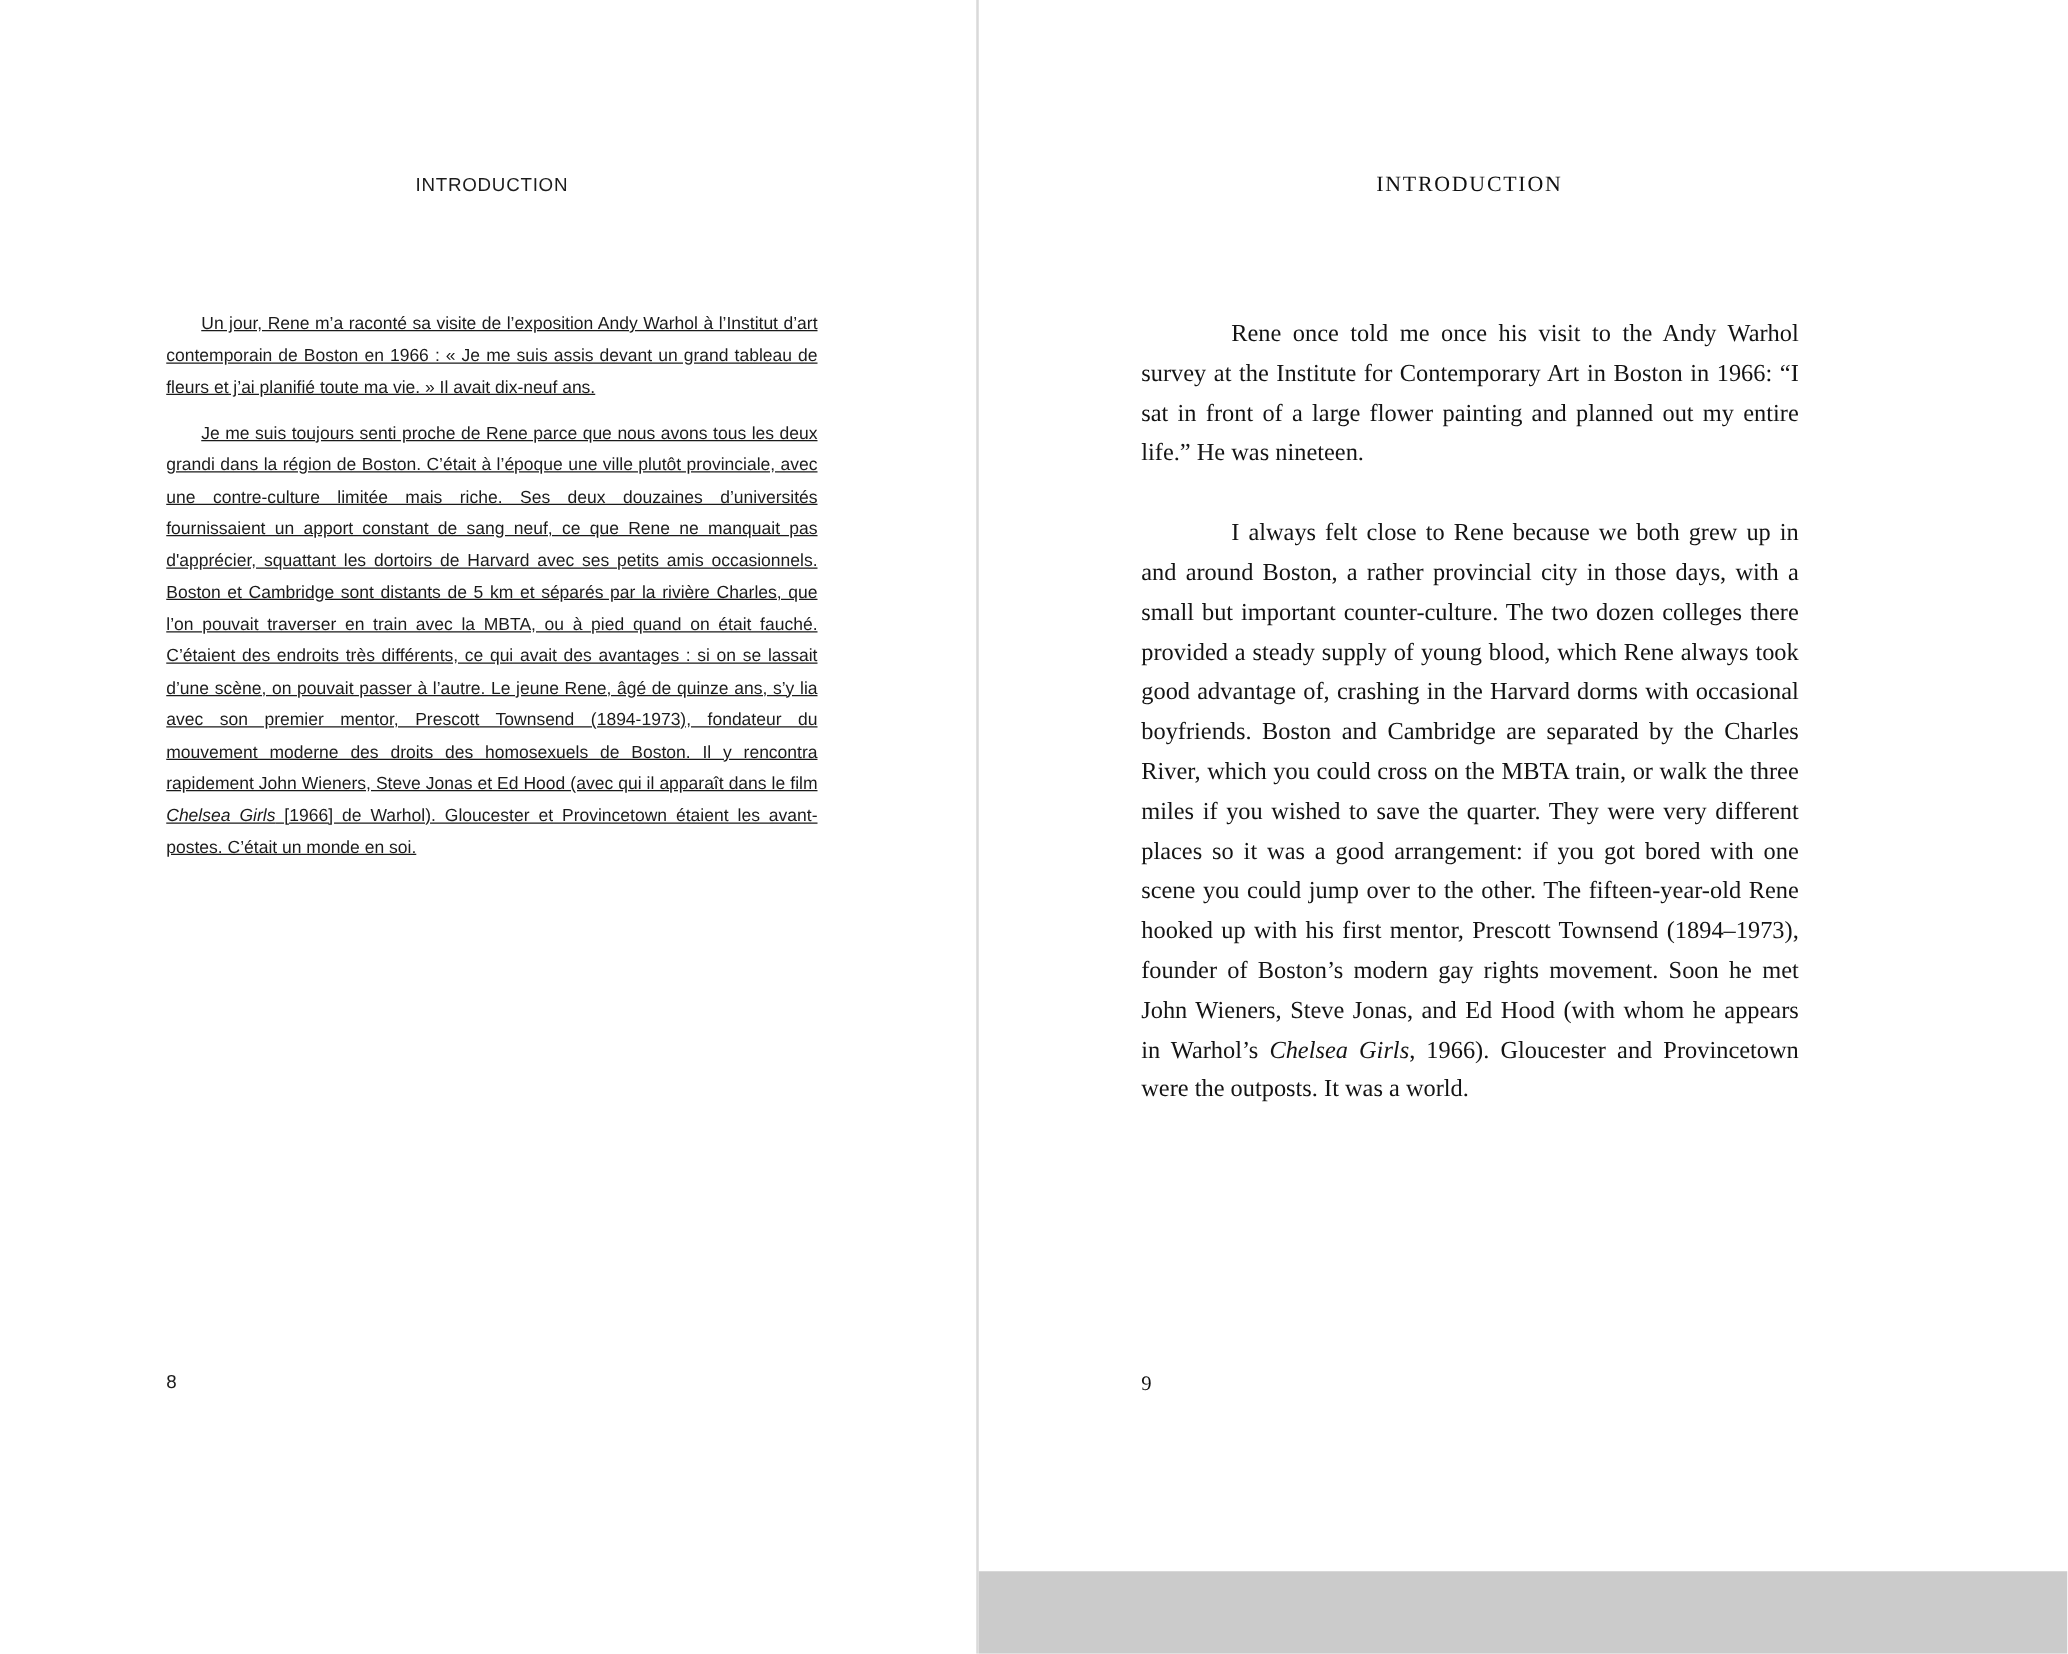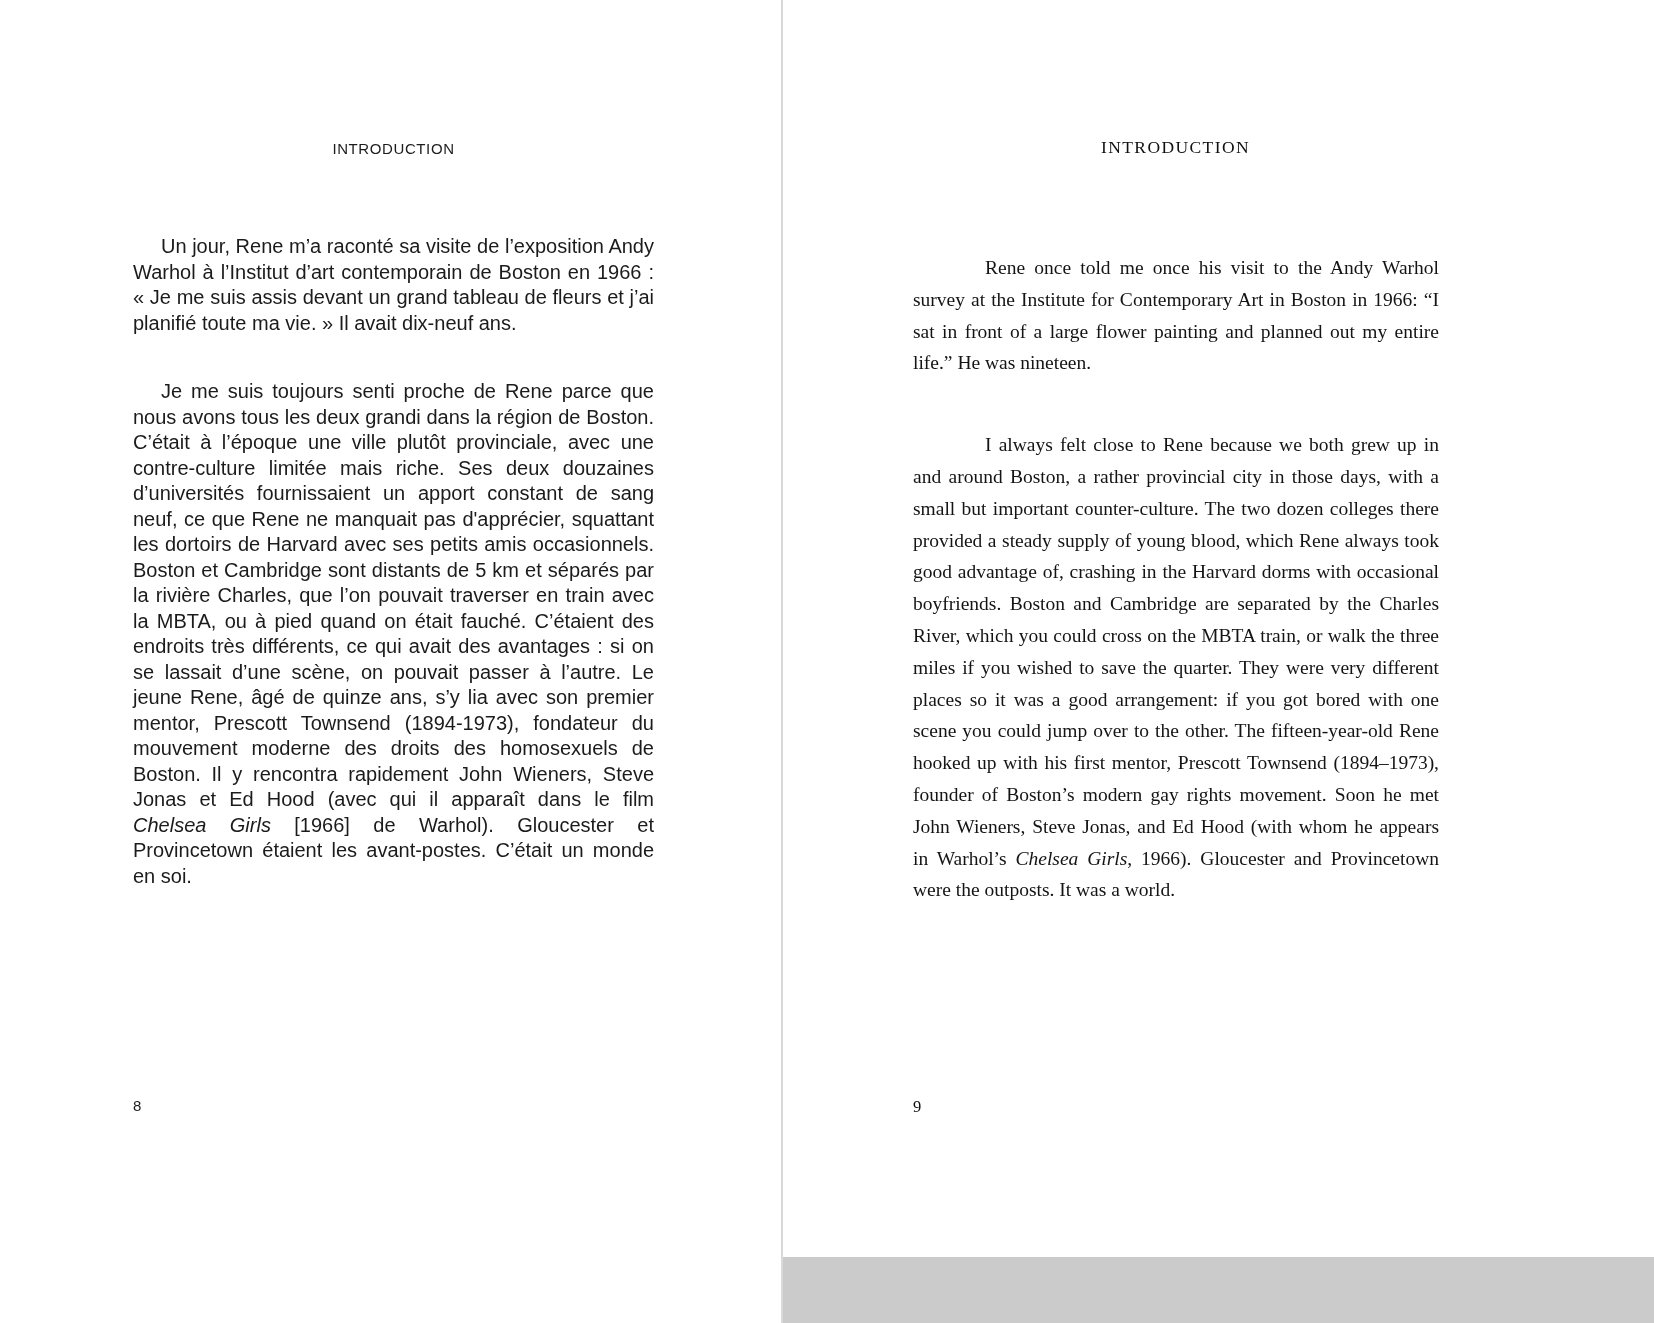--- a/index.html
+++ b/index.html
@@ -53,37 +53,38 @@
     font-size: 17.5px;
     letter-spacing: 1.4px;
     color: #101010;
   }
   .text-block {
     position: absolute;
     text-align: justify;
     color: #1b1b1b;
   }
   .page-left .text-block {
-    left: 133px; top: 234px; width: 521px;
+    left: 133px; top: 246px; width: 521px;
     font-family: "Liberation Sans", sans-serif;
-    font-size: 20px;
+    font-size: 14px;
     line-height: 25.5px;
+    text-decoration: underline;
   }
   .page-right .text-block {
     left: 130px; top: 252px; width: 526px;
     font-family: "Liberation Serif", serif;
     font-size: 19.5px;
     line-height: 31.8px;
     color: #141414;
   }
   .text-block p { margin: 0; }
   .page-left  .text-block p { text-indent: 28px; }
   .page-right .text-block p { text-indent: 72px; }
-  .page-left  .text-block p + p { margin-top: 43px; }
-  .page-right .text-block p + p { margin-top: 50px; }
+  .page-left  .text-block p + p { margin-top: 11px; }
+  .page-right .text-block p + p { margin-top: 32px; }
   .run-italic { font-style: italic; }
   .page-number {
     position: absolute;
     top: 1097px;
   }
   .page-left .page-number {
     left: 133px;
     font-family: "Liberation Sans", sans-serif;
     font-size: 15px;
     color: #1c1c1c;

